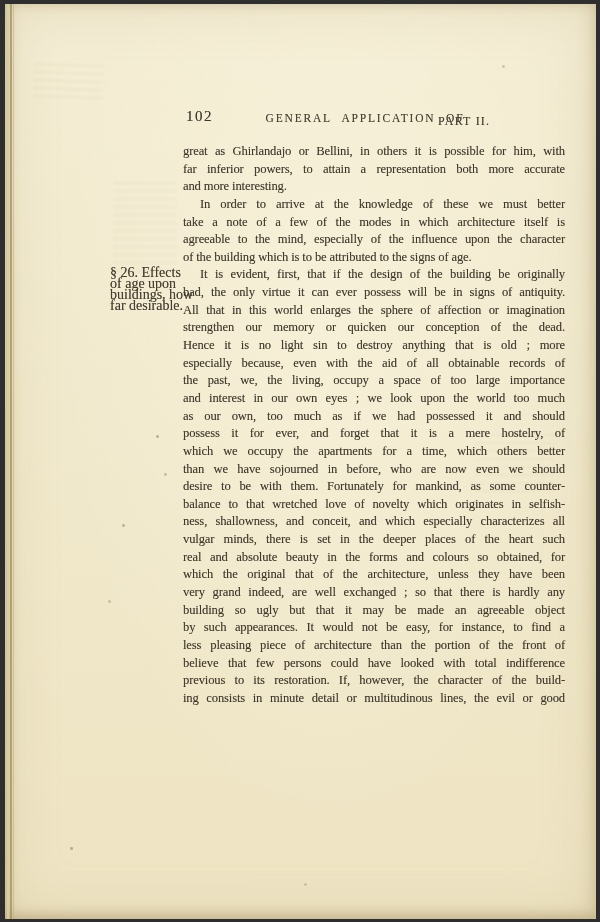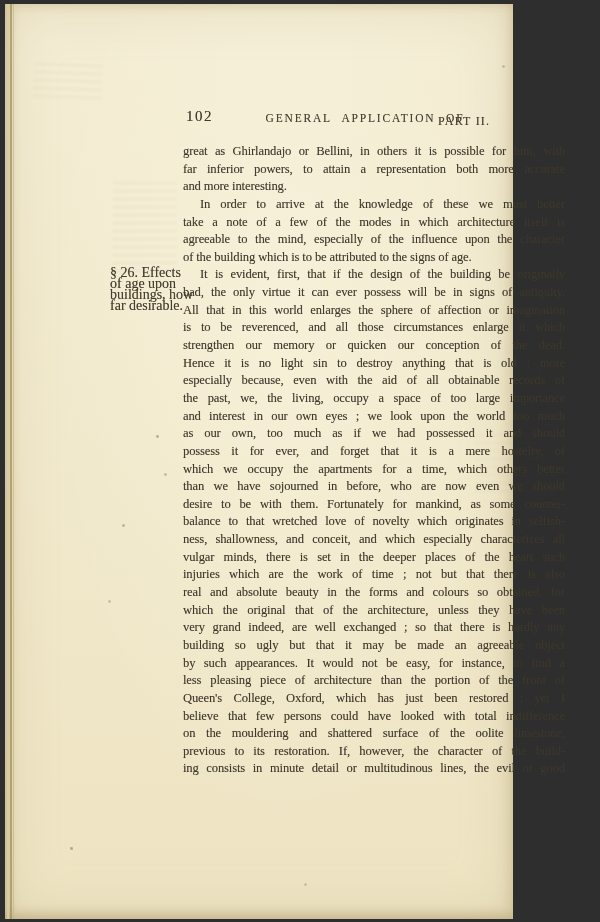--- a/index.html
+++ b/index.html
@@ -6,21 +6,21 @@
   body {
     width: 600px; height: 922px;
     background: #2e2e2e;
     position: relative;
     overflow: hidden;
     font-family: "Liberation Serif", "DejaVu Serif", serif;
   }
   .paper {
     position: absolute;
     left: 5px; top: 4px;
-    width: 508px; height: 915px;
+    width: 591px; height: 915px;
     background:
       radial-gradient(ellipse at 55% 35%, rgba(255,252,235,0.35) 0%, rgba(255,252,235,0) 60%),
       linear-gradient(180deg, #f4edd4 0%, #f1e9cc 45%, #eee4c3 100%);
     box-shadow:
       inset 0 0 55px rgba(170,150,100,0.22),
       inset -6px 0 14px rgba(170,150,100,0.18),
       inset 0 -7px 10px rgba(150,130,85,0.22),
       inset 7px 0 10px rgba(150,130,85,0.20);
   }
   
@@ -138,41 +138,37 @@
       <div class="para">
         <div class="line indent just">In order to arrive at the knowledge of these we must better</div>
         <div class="line just">take a note of a few of the modes in which architecture itself is</div>
         <div class="line just">agreeable to the mind, especially of the influence upon the character</div>
         <div class="line">of the building which is to be attributed to the signs of age.</div>
       </div>
       <div class="para">
         <div class="line indent just">It is evident, first, that if the design of the building be originally</div>
         <div class="line just">bad, the only virtue it can ever possess will be in signs of antiquity.</div>
         <div class="line just">All that in this world enlarges the sphere of affection or imagination</div>
-        <div class="line just">is to be reverenced, and all those circumstances enlarge it which</div>
         <div class="line just">strengthen our memory or quicken our conception of the dead.</div>
         <div class="line just">Hence it is no light sin to destroy anything that is old ; more</div>
         <div class="line just">especially because, even with the aid of all obtainable records of</div>
         <div class="line just">the past, we, the living, occupy a space of too large importance</div>
         <div class="line just">and interest in our own eyes ; we look upon the world too much</div>
         <div class="line just">as our own, too much as if we had possessed it and should</div>
         <div class="line just">possess it for ever, and forget that it is a mere hostelry, of</div>
         <div class="line just">which we occupy the apartments for a time, which others better</div>
         <div class="line just">than we have sojourned in before, who are now even we should</div>
         <div class="line just">desire to be with them.  Fortunately for mankind, as some counter-</div>
         <div class="line just">balance to that wretched love of novelty which originates in selfish-</div>
         <div class="line just">ness, shallowness, and conceit, and which especially characterizes all</div>
         <div class="line just">vulgar minds, there is set in the deeper places of the heart such</div>
-        <div class="line just">injuries which are the work of time ; not but that there is also</div>
         <div class="line just">real and absolute beauty in the forms and colours so obtained, for</div>
         <div class="line just">which the original that of the architecture, unless they have been</div>
         <div class="line just">very grand indeed, are well exchanged ; so that there is hardly any</div>
         <div class="line just">building so ugly but that it may be made an agreeable object</div>
         <div class="line just">by such appearances.  It would not be easy, for instance, to find a</div>
         <div class="line just">less pleasing piece of architecture than the portion of the front of</div>
-        <div class="line just">Queen's College, Oxford, which has just been restored ; yet I</div>
         <div class="line just">believe that few persons could have looked with total indifference</div>
-        <div class="line just">on the mouldering and shattered surface of the oolite limestone,</div>
         <div class="line just">previous to its restoration.  If, however, the character of the build-</div>
         <div class="line just">ing consists in minute detail or multitudinous lines, the evil or good</div>
       </div>
     </div>
 </div>
 
 </body></html>

